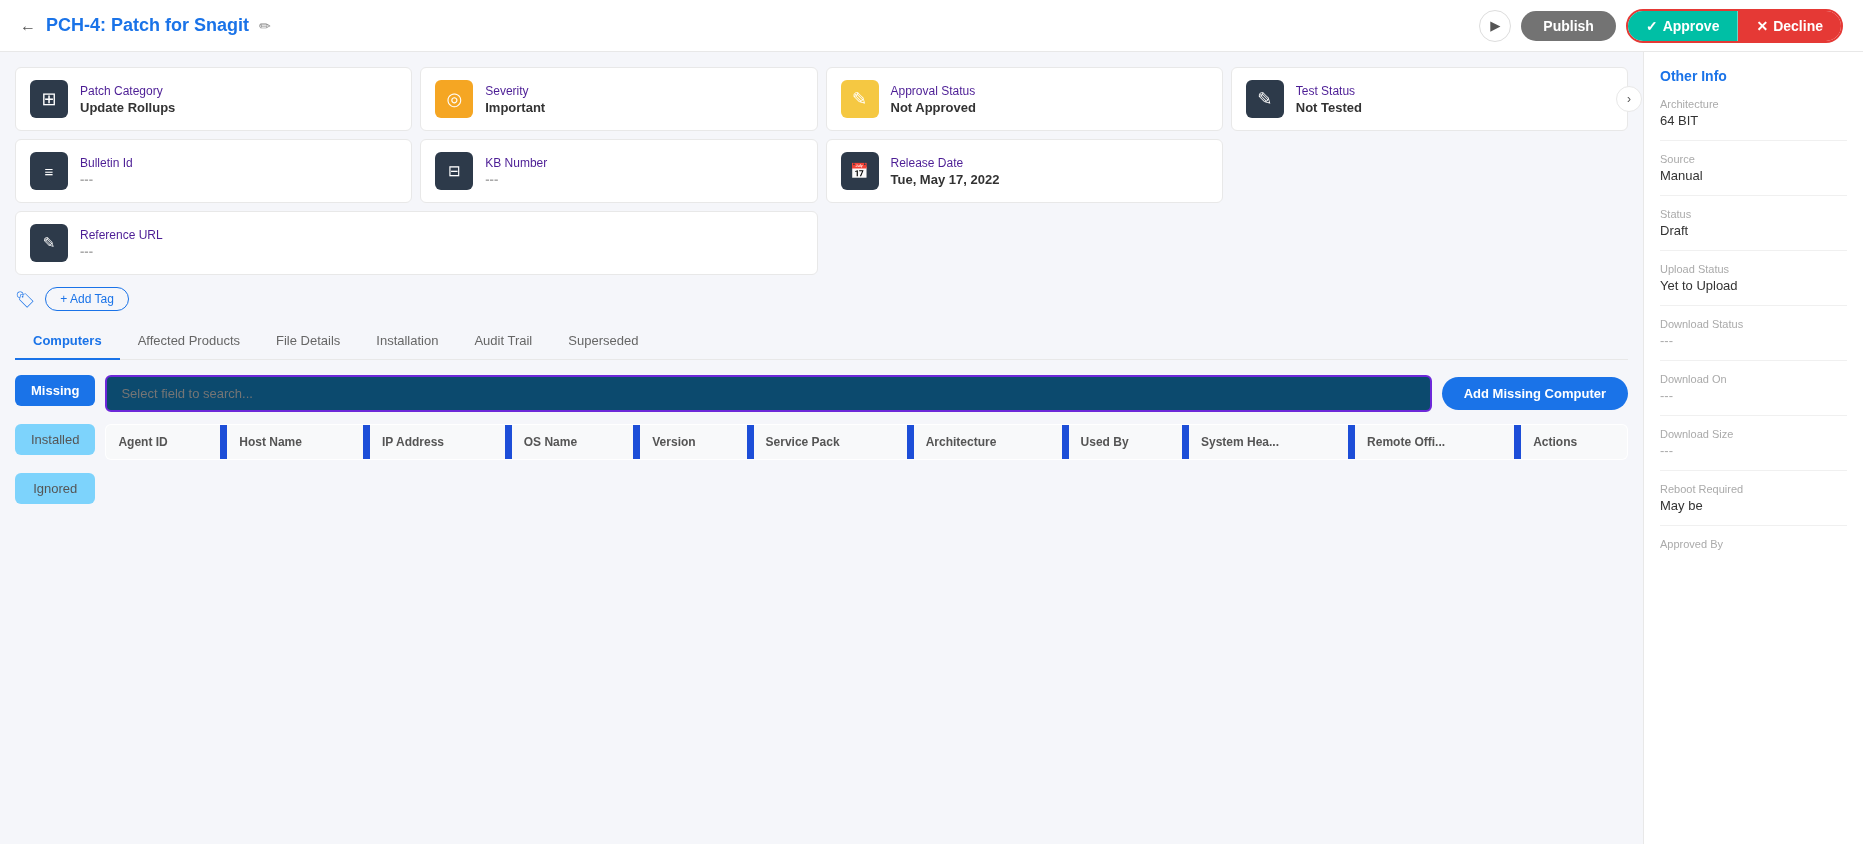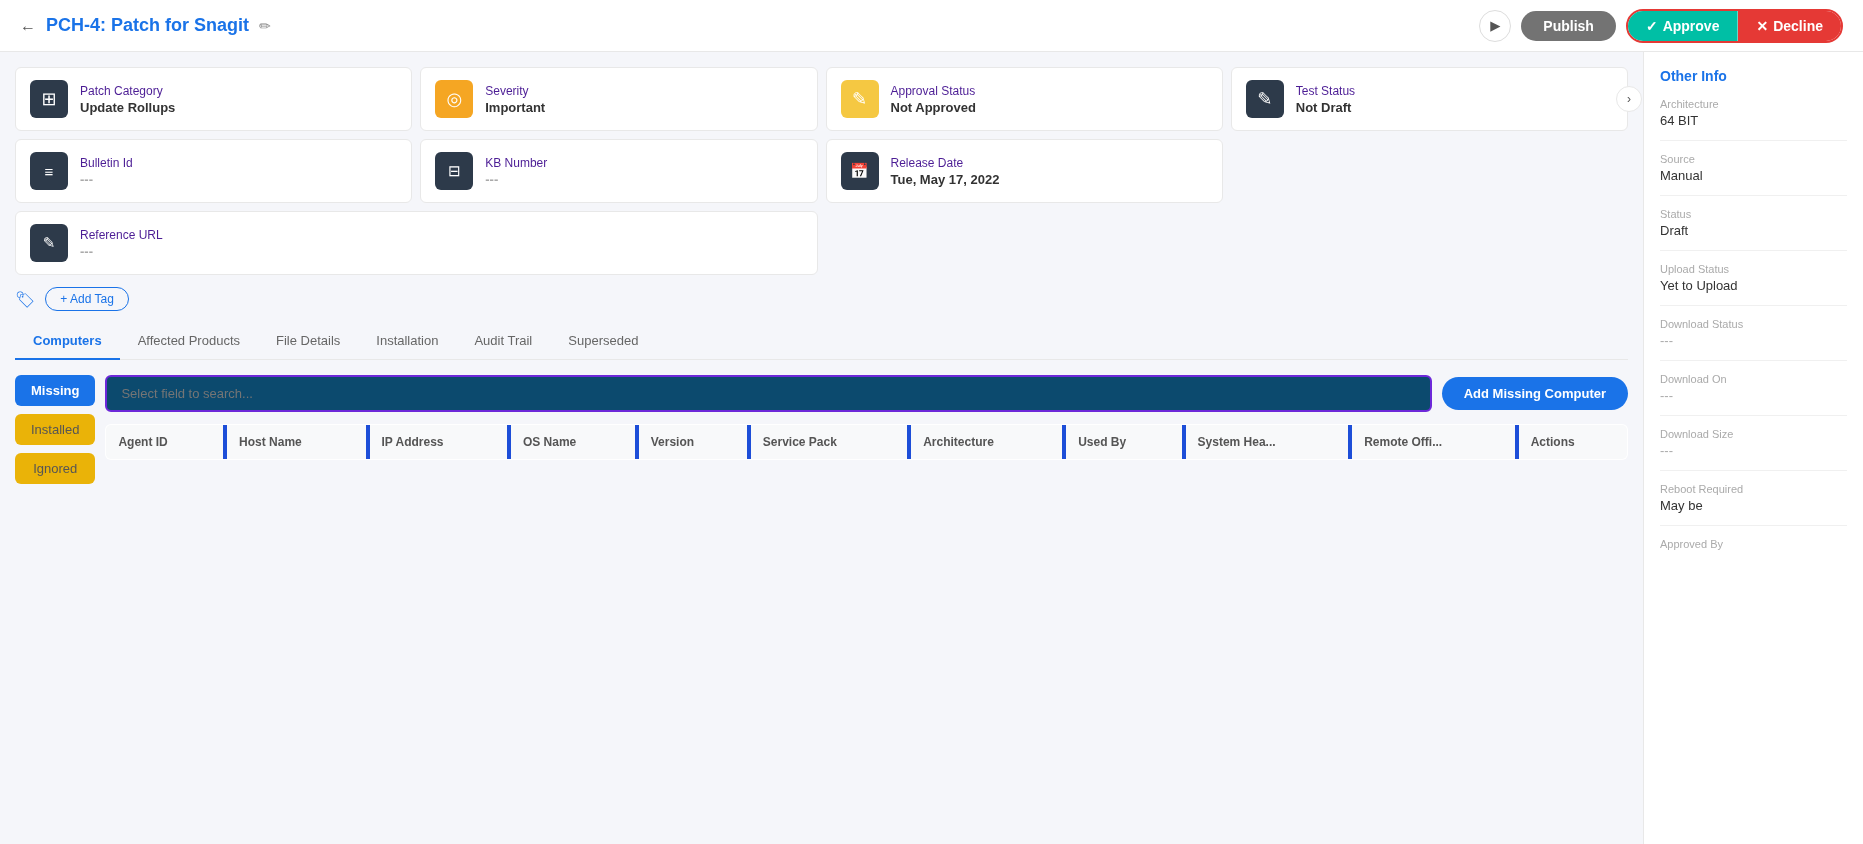--- a/index.html
+++ b/index.html
@@ -62,42 +62,42 @@
     .tag-icon { color: #1a73e8; font-size: 16px; }
     .btn-add-tag { background: none; border: 1px solid #1a73e8; color: #1a73e8; border-radius: 14px; padding: 4px 14px; font-size: 12px; cursor: pointer; font-weight: 500; }
 
     
     .tabs { display: flex; gap: 0; border-bottom: 1px solid #e8e8e8; margin-bottom: 0; }
     .tab-item { padding: 10px 18px; font-size: 13px; cursor: pointer; color: #666; border-bottom: 2px solid transparent; margin-bottom: -1px; }
     .tab-item.active { color: #1a73e8; border-bottom-color: #1a73e8; font-weight: 600; }
 
     
     .computers-section { display: flex; gap: 10px; padding-top: 15px; }
-    .computers-sidebar { display: flex; flex-direction: column; gap: 8px; min-width: 80px; }
+    .computers-sidebar { display: flex; flex-direction: column; gap: 18px; min-width: 80px; }
     .computer-filter-btn {
       padding: 8px 16px; border-radius: 6px; border: none; cursor: pointer;
-      font-size: 13px; text-align: center; background: #eab308; color: #555;
+      font-size: 13px; text-align: center; background: #7dd3fc; color: #555;
     }
     .computer-filter-btn.active { background: #1a73e8; color: #fff; font-weight: 600; }
 
     .computers-main { flex: 1; }
     .search-add-row { display: flex; gap: 10px; margin-bottom: 12px; align-items: center; }
     .search-input {
       flex: 1; border: 2px solid #6d28d9; border-radius: 6px; padding: 9px 14px;
       font-size: 13px; color: #999; background: #0c4a6e; outline: none;
     }
     .btn-add-missing {
       background: #1a73e8; color: #fff; border: none; border-radius: 20px;
       padding: 9px 22px; font-size: 13px; font-weight: 600; cursor: pointer; white-space: nowrap;
     }
 
     
     .data-table { width: 100%; border-collapse: collapse; background: #fff; border: 1px solid #e8e8e8; border-radius: 6px; overflow: hidden; }
     .data-table th {
-      background: #f8f9fa; border-bottom: 1px solid #e8e8e8; border-right: 4px solid #1d4ed8;
+      background: #f8f9fa; border-bottom: 1px solid #e8e8e8; border-right: 7px solid #1d4ed8;
       padding: 10px 12px; text-align: left; font-size: 12px; font-weight: 600; color: #555;
       white-space: nowrap;
     }
     .data-table th:last-child { border-right: none; }
 
     
     .right-sidebar {
       width: 220px; background: #fff; border-left: 1px solid #e8e8e8;
       padding: 16px; overflow-y: auto; flex-shrink: 0;
     }
@@ -163,21 +163,21 @@
           <div class="info-card-icon icon-yellow">✎</div>
           <div class="info-card-text">
             <span class="info-card-label">Approval Status</span>
             <span class="info-card-value">Not Approved</span>
           </div>
         </div>
         <div class="info-card">
           <div class="info-card-icon icon-dark-blue">✎</div>
           <div class="info-card-text">
             <span class="info-card-label">Test Status</span>
-            <span class="info-card-value">Not Draft</span>
+            <span class="info-card-value">Not Tested</span>
           </div>
         </div>
       </div>
       <button class="chevron-btn">›</button>
     </div>
 
     <div style="display:grid; grid-template-columns: repeat(3,1fr) 1fr; gap:8px; margin-bottom:8px;">
       <div class="info-card">
         <div class="info-card-icon icon-dark" style="font-size:15px;">≡</div>
         <div class="info-card-text">

